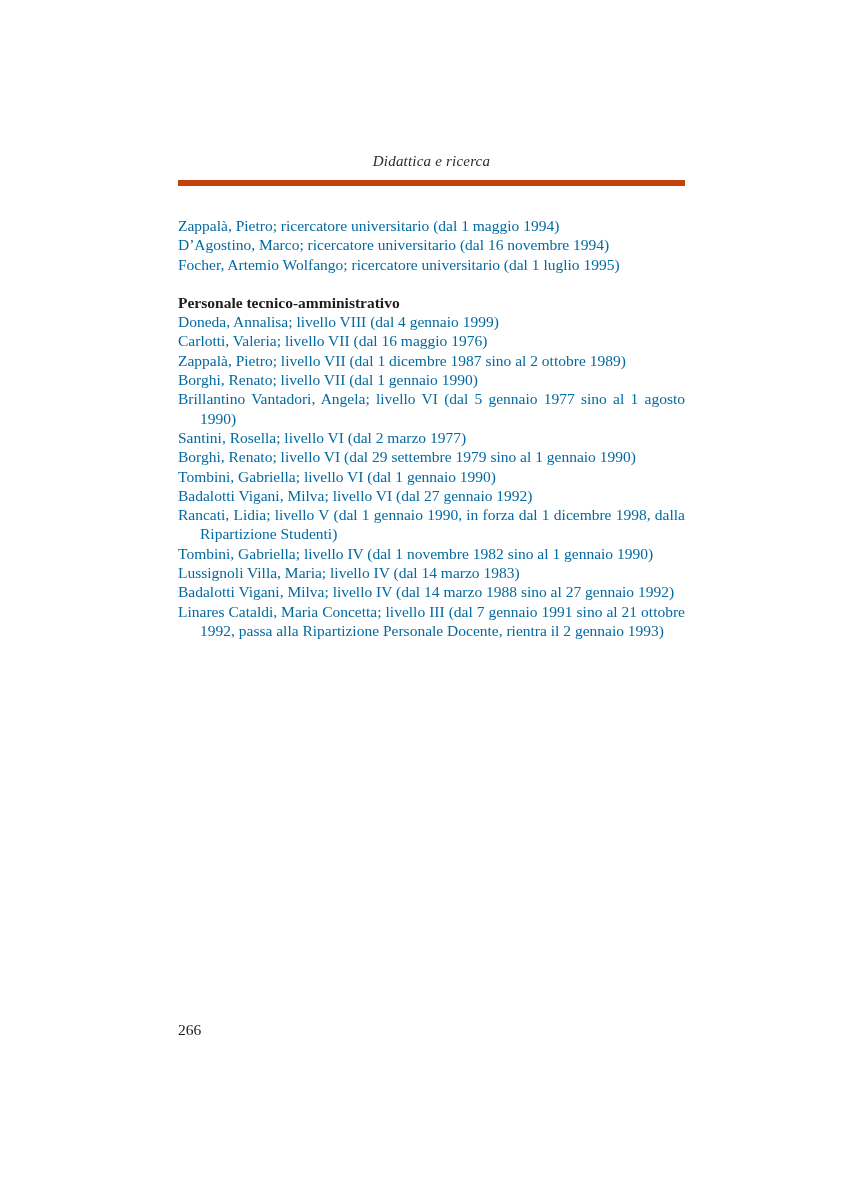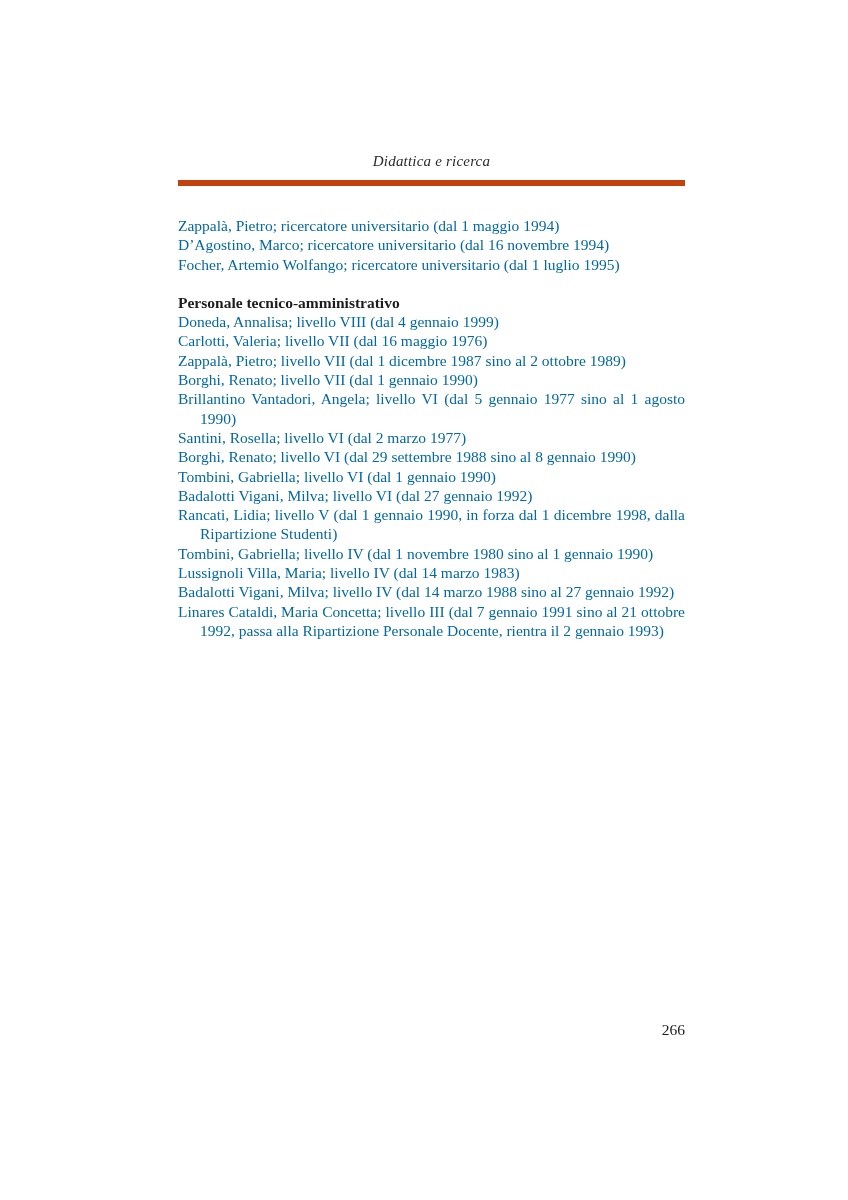--- a/index.html
+++ b/index.html
@@ -48,21 +48,21 @@
     line-height: 19.3px;
     font-weight: bold;
     margin-top: 19px;
     color: #1c1c1c;
   }
   .page-number {
     position: absolute;
     left: 178px;
     top: 1021px;
     width: 507px;
-    text-align: right;
+    text-align: left;
     font-size: 15.5px;
     color: #1c1c1c;
   }
 </style>
 </head>
 <body>
 
 <div class="page">
   <div class="text-block">
 
@@ -76,25 +76,25 @@
       <p class="entry">Focher, Artemio Wolfango; ricercatore universitario (dal 1 luglio 1995)</p>
 
       <h2 class="section-heading">Personale tecnico-amministrativo</h2>
 
       <p class="entry">Doneda, Annalisa; livello VIII (dal 4 gennaio 1999)</p>
       <p class="entry">Carlotti, Valeria; livello VII (dal 16 maggio 1976)</p>
       <p class="entry">Zappalà, Pietro; livello VII (dal 1 dicembre 1987 sino al 2 ottobre 1989)</p>
       <p class="entry">Borghi, Renato; livello VII (dal 1 gennaio 1990)</p>
       <p class="entry">Brillantino Vantadori, Angela; livello VI (dal 5 gennaio 1977 sino al 1 agosto 1990)</p>
       <p class="entry">Santini, Rosella; livello VI (dal 2 marzo 1977)</p>
-      <p class="entry">Borghi, Renato; livello VI (dal 29 settembre 1988 sino al 8 gennaio 1990)</p>
+      <p class="entry">Borghi, Renato; livello VI (dal 29 settembre 1979 sino al 1 gennaio 1990)</p>
       <p class="entry">Tombini, Gabriella; livello VI (dal 1 gennaio 1990)</p>
       <p class="entry">Badalotti Vigani, Milva; livello VI (dal 27 gennaio 1992)</p>
       <p class="entry">Rancati, Lidia; livello V (dal 1 gennaio 1990, in forza dal 1 dicembre 1998, dalla Ripartizione Studenti)</p>
-      <p class="entry">Tombini, Gabriella; livello IV (dal 1 novembre 1980 sino al 1 gennaio 1990)</p>
+      <p class="entry">Tombini, Gabriella; livello IV (dal 1 novembre 1982 sino al 1 gennaio 1990)</p>
       <p class="entry">Lussignoli Villa, Maria; livello IV (dal 14 marzo 1983)</p>
       <p class="entry">Badalotti Vigani, Milva; livello IV (dal 14 marzo 1988 sino al 27 gennaio 1992)</p>
       <p class="entry">Linares Cataldi, Maria Concetta; livello III (dal 7 gennaio 1991 sino al 21 ottobre 1992, passa alla Ripartizione Personale Docente, rientra il 2 gennaio 1993)</p>
     </div>
   </div>
 
   <div class="page-number">266</div>
 </div>
 
 </body></html>

